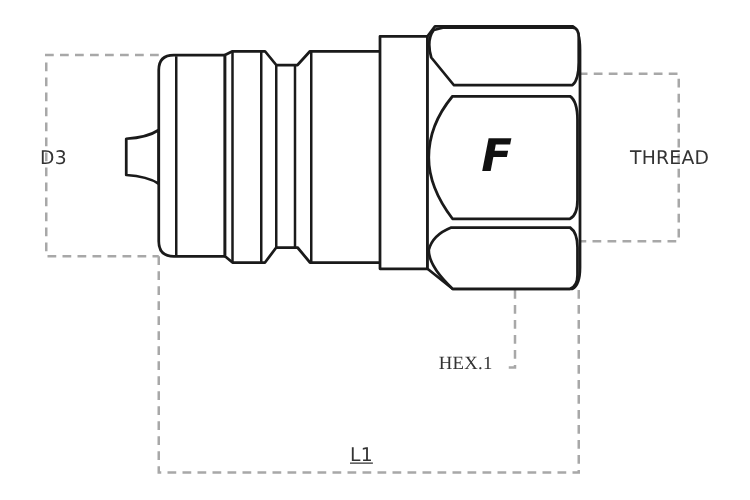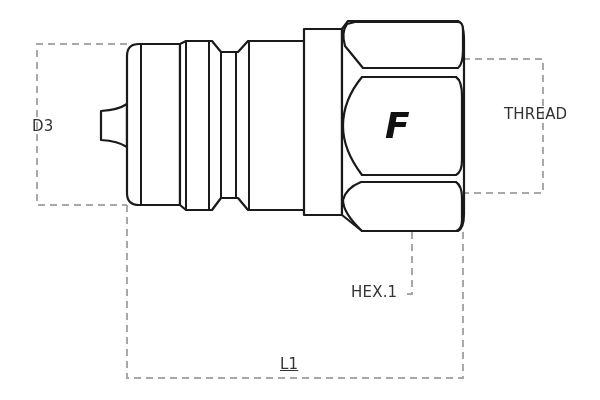--- a/index.html
+++ b/index.html
@@ -49,15 +49,15 @@
 
     <path class="outline" d="M362 77 H456 Q462 81 462 96 V160 Q462 172 456 175 H362 Q343 150 343 126 Q343 100 362 77 Z"></path>
 
     <path class="outline" d="M361 182 H456 Q462 186 462 198 V220 Q462 229 456 231 H362 Q343 213 343 200 Q346 188 361 182 Z"></path>
   </g>
 </svg>
 
 <div class="logo" style="left:385px; top:105px;">F</div>
 
 <div class="label" style="left:32px; top:117px;">D3</div>
-<div class="label" style="left:504px; top:105px;">THREAD</div>
-<div class="label" style="left:351px; top:283px;">HEX.1</div>
+<div class="label" style="left:504px; top:117px;">THREAD</div>
+<div class="label" style="left:351px; top:283px;font-family:Liberation Serif, serif;">HEX.1</div>
 <div class="label" style="left:280px; top:355px;text-decoration:underline;">L1</div>
 
 </body></html>

